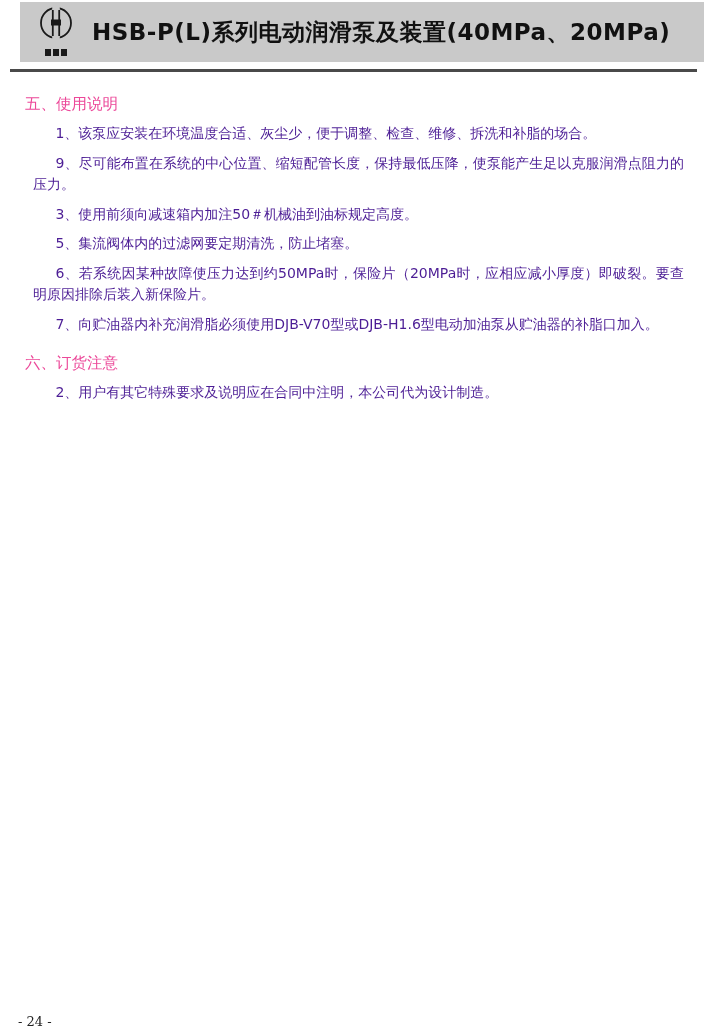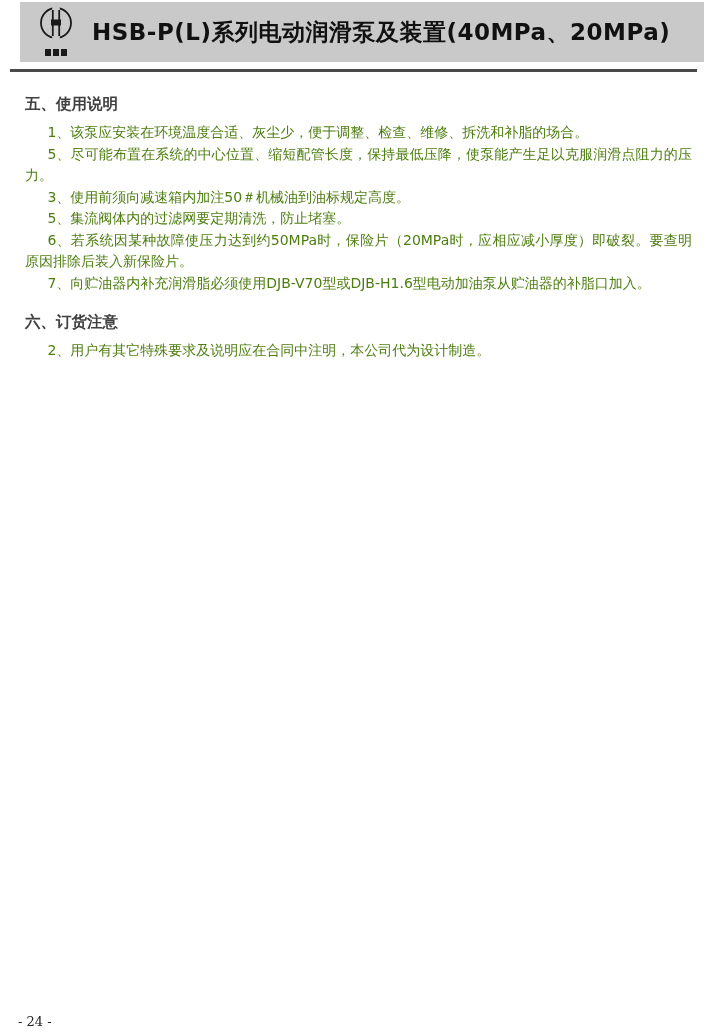--- a/index.html
+++ b/index.html
@@ -53,31 +53,31 @@
   .content {
     position: absolute;
     left: 25px;
     top: 94px;
     width: 667px;
   }
   .section { margin: 0; }
   .section + .section { margin-top: 18px; }
   .section-heading {
     font-size: 15.5px;
-    font-weight: bold;
+    font-weight: normal;
     margin: 0 0 7px 0;
-    color: #404040;
+    color: #ec4899;
   }
   .item {
     font-size: 14px;
     line-height: 21.5px;
-    margin: 0;
+    margin: 8px;
     text-indent: 1.6em;
     text-align: justify;
-    color: #4d7c0f;
+    color: #4c1d95;
   }
   
   .page-number {
     position: absolute;
     left: 18px;
     bottom: 3px;
     font-size: 13px;
     color: #222222;
     font-family: "DejaVu Serif", "Liberation Serif", serif;
   }
@@ -103,21 +103,21 @@
     <div class="header-title">HSB-P(L)系列电动润滑泵及装置(40MPa、20MPa)</div>
   </div>
 
   <div class="header-rule"></div>
 
   <div class="content">
 
     <div class="section">
       <h2 class="section-heading">五、使用说明</h2>
       <p class="item">1、该泵应安装在环境温度合适、灰尘少，便于调整、检查、维修、拆洗和补脂的场合。</p>
-      <p class="item">5、尽可能布置在系统的中心位置、缩短配管长度，保持最低压降，使泵能产生足以克服润滑点阻力的压力。</p>
+      <p class="item">9、尽可能布置在系统的中心位置、缩短配管长度，保持最低压降，使泵能产生足以克服润滑点阻力的压力。</p>
       <p class="item">3、使用前须向减速箱内加注50＃机械油到油标规定高度。</p>
       <p class="item">5、集流阀体内的过滤网要定期清洗，防止堵塞。</p>
       <p class="item">6、若系统因某种故障使压力达到约50MPa时，保险片（20MPa时，应相应减小厚度）即破裂。要查明原因排除后装入新保险片。</p>
       <p class="item">7、向贮油器内补充润滑脂必须使用DJB-V70型或DJB-H1.6型电动加油泵从贮油器的补脂口加入。</p>
     </div>
 
     <div class="section">
       <h2 class="section-heading">六、订货注意</h2>
       <p class="item">2、用户有其它特殊要求及说明应在合同中注明，本公司代为设计制造。</p>
     </div>

